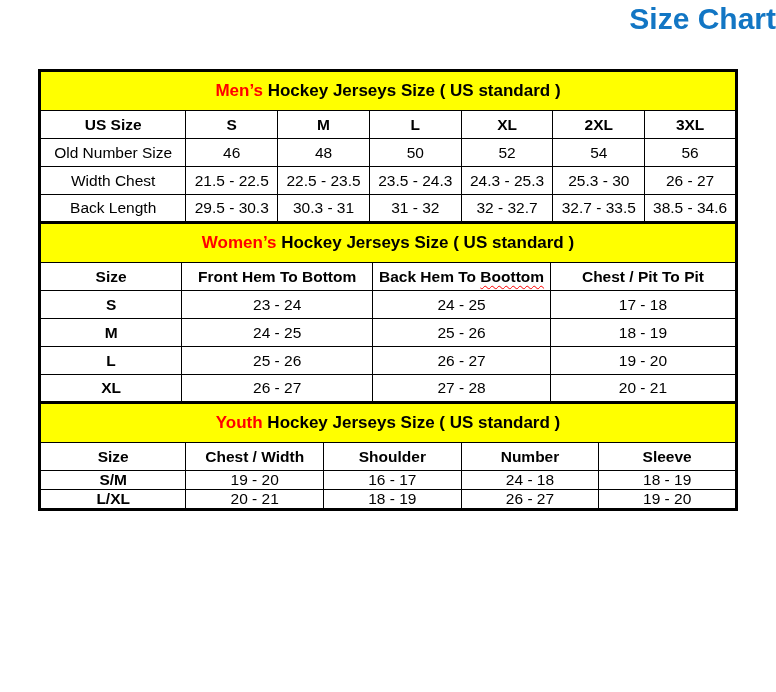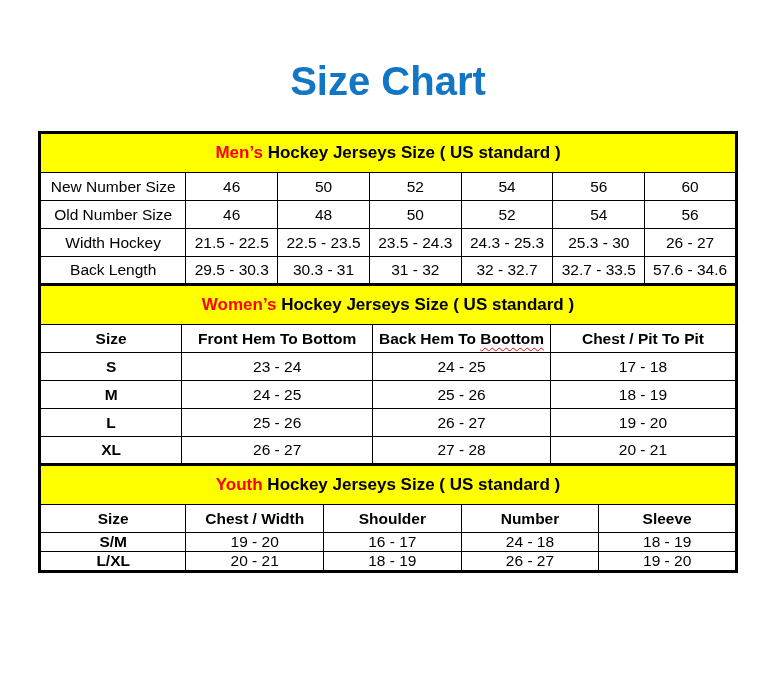--- a/index.html
+++ b/index.html
@@ -3,23 +3,22 @@
 <meta charset="utf-8">
 <style>
   * { margin:0; padding:0; box-sizing:border-box; }
   html,body { background:#ffffff; }
   body {
     width:776px; height:692px; overflow:hidden;
     font-family:"Liberation Sans", sans-serif;
     color:#000000;
   }
   .title {
-    margin-top:62px;
-    text-align:center;
-    font-size:40px;
+    text-align:right;
+    font-size:30px;
     line-height:38px;
     font-weight:700;
     color:#1276c4;
   }
   .chart-wrap { margin-top:31px; }
   table.size-table {
     width:700px;
     margin:0 auto;
     border-collapse:collapse;
     table-layout:fixed;
@@ -71,55 +70,55 @@
           <col style="width:13.1666%">
           <col style="width:13.1666%">
           <col style="width:13.1666%">
           <col style="width:13.1666%">
           <col style="width:13.1666%">
       </colgroup>
       <tbody>
         <tr class="band-row">
           <td class="band" colspan="7"><span class="accent">Men’s</span><span> Hockey Jerseys Size ( US standard )</span></td>
         </tr>
-        <tr class="data-row">
-          <td>New Number Size</td>
-          <td>46</td>
-          <td>50</td>
-          <td>52</td>
-          <td>54</td>
-          <td>56</td>
-          <td>60</td>
+        <tr class="head-row">
+          <td class="hd">US Size</td>
+          <td class="hd">S</td>
+          <td class="hd">M</td>
+          <td class="hd">L</td>
+          <td class="hd">XL</td>
+          <td class="hd">2XL</td>
+          <td class="hd">3XL</td>
         </tr>
         <tr class="data-row">
           <td>Old Number Size</td>
           <td>46</td>
           <td>48</td>
           <td>50</td>
           <td>52</td>
           <td>54</td>
           <td>56</td>
         </tr>
         <tr class="data-row">
-          <td>Width Hockey</td>
+          <td>Width Chest</td>
           <td>21.5 - 22.5</td>
           <td>22.5 - 23.5</td>
           <td>23.5 - 24.3</td>
           <td>24.3 - 25.3</td>
           <td>25.3 - 30</td>
           <td>26 - 27</td>
         </tr>
         <tr class="data-row">
           <td>Back Length</td>
           <td>29.5 - 30.3</td>
           <td>30.3 - 31</td>
           <td>31 - 32</td>
           <td>32 - 32.7</td>
           <td>32.7 - 33.5</td>
-          <td>57.6 - 34.6</td>
+          <td>38.5 - 34.6</td>
         </tr>
       </tbody>
     </table>
 
     <table class="size-table">
       <colgroup>
         <col style="width:20.4%">
           <col style="width:27.4%">
           <col style="width:25.5%">
           <col style="width:26.7%">

